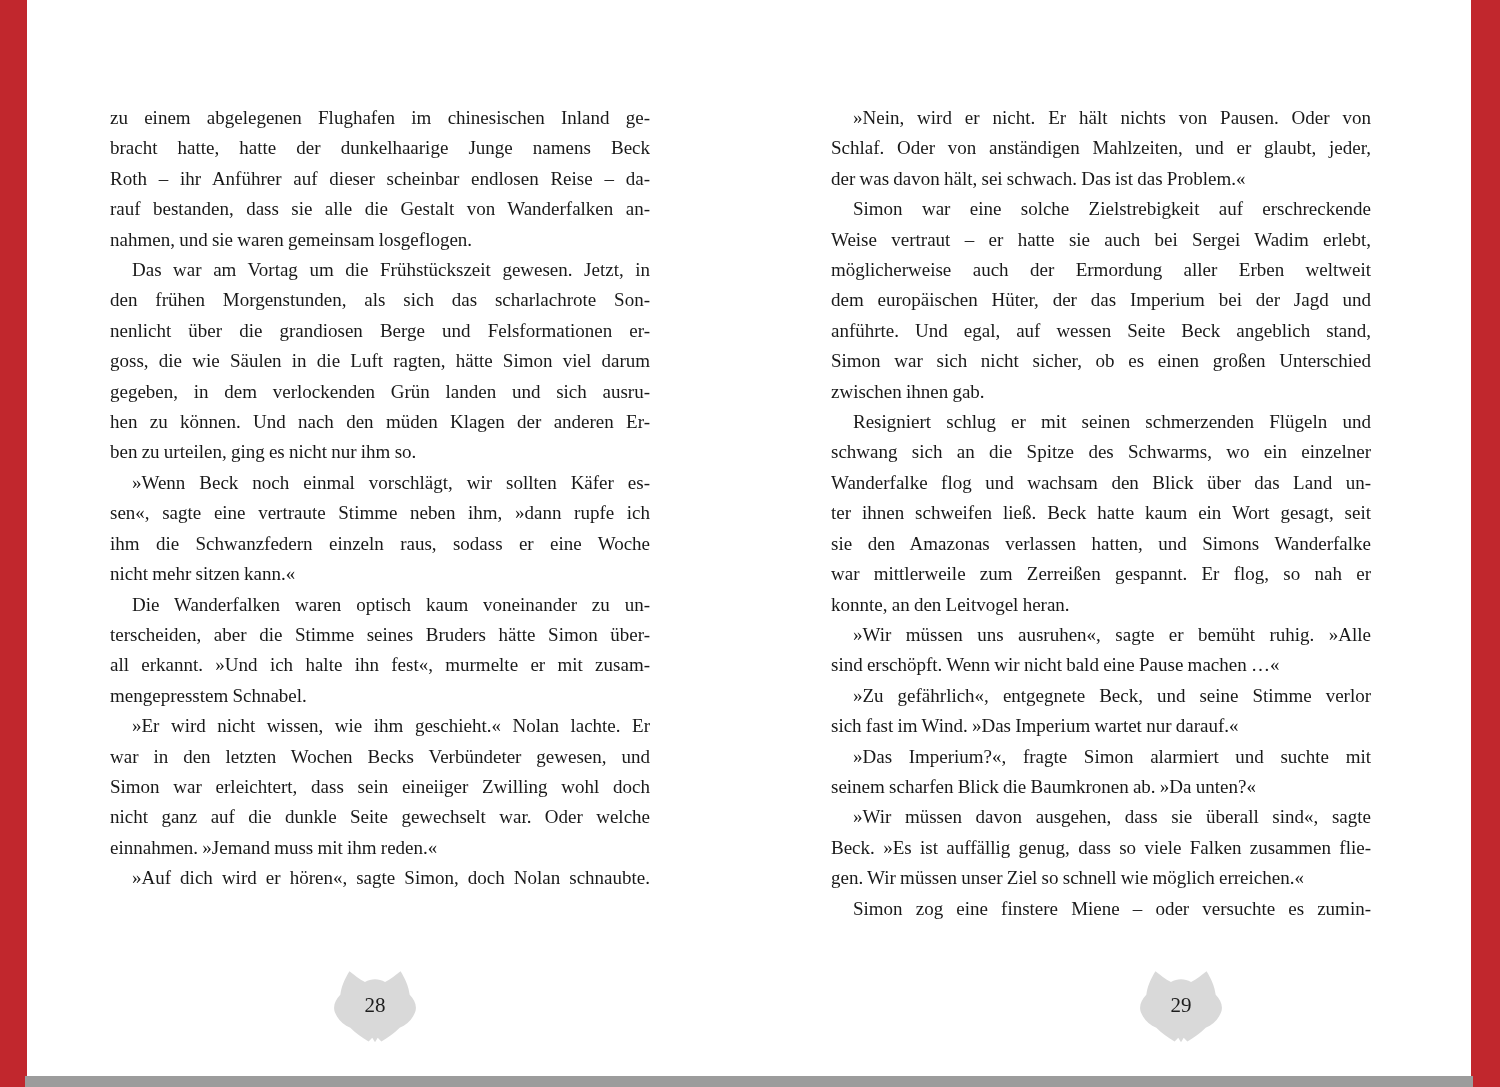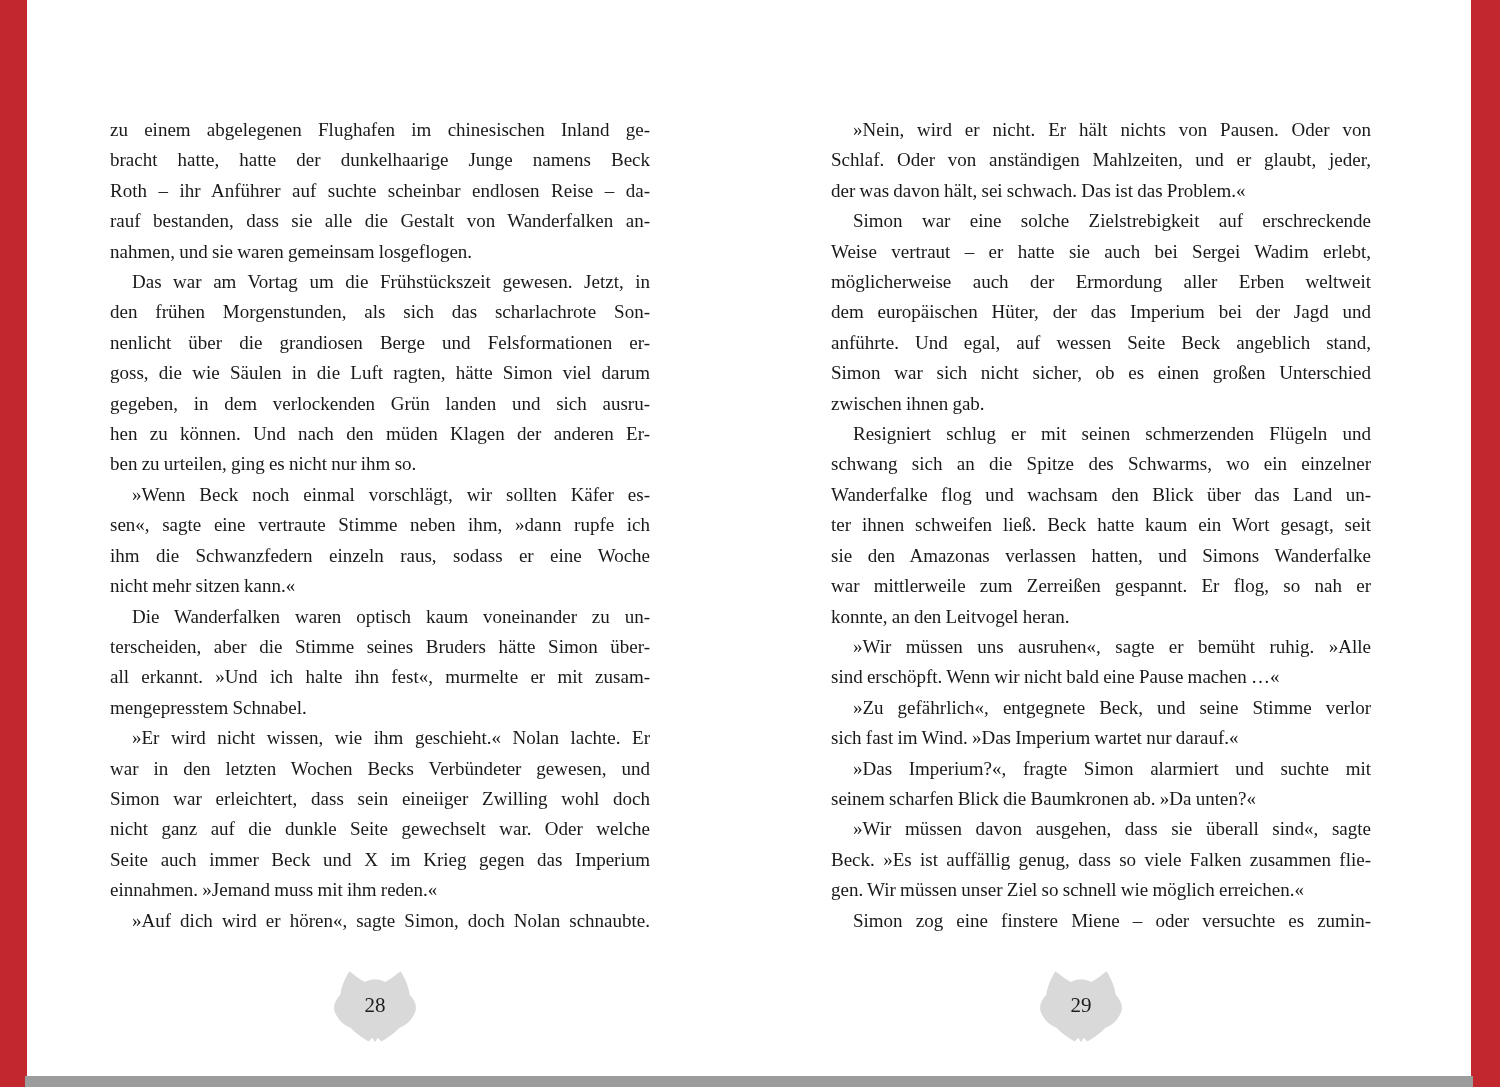--- a/index.html
+++ b/index.html
@@ -19,39 +19,38 @@
   .edge-bottom{ left: 25px; right: 27px; bottom: 0; height: 11px; }
 
   .col {
     position: absolute;
     top: 103px;
     width: 540px;
     font-size: 19px;
     line-height: 30.4px;
     letter-spacing: 0px;
     word-spacing: -0.5px;
-    margin-top: 12px;
   }
   .col-left  { left: 110px; }
   .col-right { left: 831px; }
 
   .line { text-align: justify; }
   .line.just { text-align-last: justify; }
   .line.end  { text-align-last: left; }
   .line.indent { text-indent: 22px; }
 
   .pagemark {
     position: absolute;
     top: 962px;
     width: 92px;
     height: 84px;
     text-decoration: underline;
   }
   .pagemark-left  { left: 329px; }
-  .pagemark-right { left: 1035px; }
+  .pagemark-right { left: 1135px; }
   .pagemark svg { position: absolute; left: 0; top: 0; width: 100%; height: 100%; }
   .pagemark .num {
     position: absolute;
     left: 0; top: 0; right: 0; bottom: 0;
     display: flex;
     align-items: center;
     justify-content: center;
     padding-top: 2px;
     font-size: 21px;
     color: #1d1d1d;
@@ -62,21 +61,21 @@
 
 <div class="spread">
 
   <div class="edge edge-left" style="background: rgb(193, 39, 45);"></div>
   <div class="edge edge-right" style="background: rgb(193, 39, 45);"></div>
   <div class="edge edge-bottom" style="background: rgb(156, 156, 156);"></div>
 
   <div class="col col-left">
       <div class="line just">zu einem abgelegenen Flughafen im chinesischen Inland ge-</div>
       <div class="line just">bracht hatte, hatte der dunkelhaarige Junge namens Beck</div>
-      <div class="line just">Roth – ihr Anführer auf suchte scheinbar endlosen Reise – da-</div>
+      <div class="line just">Roth – ihr Anführer auf dieser scheinbar endlosen Reise – da-</div>
       <div class="line just">rauf bestanden, dass sie alle die Gestalt von Wanderfalken an-</div>
       <div class="line end">nahmen, und sie waren gemeinsam losgeflogen.</div>
       <div class="line just indent">Das war am Vortag um die Frühstückszeit gewesen. Jetzt, in</div>
       <div class="line just">den frühen Morgenstunden, als sich das scharlachrote Son-</div>
       <div class="line just">nenlicht über die grandiosen Berge und Felsformationen er-</div>
       <div class="line just">goss, die wie Säulen in die Luft ragten, hätte Simon viel darum</div>
       <div class="line just">gegeben, in dem verlockenden Grün landen und sich ausru-</div>
       <div class="line just">hen zu können. Und nach den müden Klagen der anderen Er-</div>
       <div class="line end">ben zu urteilen, ging es nicht nur ihm so.</div>
       <div class="line just indent">»Wenn Beck noch einmal vorschlägt, wir sollten Käfer es-</div>
@@ -84,21 +83,20 @@
       <div class="line just">ihm die Schwanzfedern einzeln raus, sodass er eine Woche</div>
       <div class="line end">nicht mehr sitzen kann.«</div>
       <div class="line just indent">Die Wanderfalken waren optisch kaum voneinander zu un-</div>
       <div class="line just">terscheiden, aber die Stimme seines Bruders hätte Simon über-</div>
       <div class="line just">all erkannt. »Und ich halte ihn fest«, murmelte er mit zusam-</div>
       <div class="line end">mengepresstem Schnabel.</div>
       <div class="line just indent">»Er wird nicht wissen, wie ihm geschieht.« Nolan lachte. Er</div>
       <div class="line just">war in den letzten Wochen Becks Verbündeter gewesen, und</div>
       <div class="line just">Simon war erleichtert, dass sein eineiiger Zwilling wohl doch</div>
       <div class="line just">nicht ganz auf die dunkle Seite gewechselt war. Oder welche</div>
-      <div class="line just">Seite auch immer Beck und X im Krieg gegen das Imperium</div>
       <div class="line end">einnahmen. »Jemand muss mit ihm reden.«</div>
       <div class="line just indent">»Auf dich wird er hören«, sagte Simon, doch Nolan schnaubte.</div>
     </div>
   <div class="col col-right">
       <div class="line just indent">»Nein, wird er nicht. Er hält nichts von Pausen. Oder von</div>
       <div class="line just">Schlaf. Oder von anständigen Mahlzeiten, und er glaubt, jeder,</div>
       <div class="line end">der was davon hält, sei schwach. Das ist das Problem.«</div>
       <div class="line just indent">Simon war eine solche Zielstrebigkeit auf erschreckende</div>
       <div class="line just">Weise vertraut – er hatte sie auch bei Sergei Wadim erlebt,</div>
       <div class="line just">möglicherweise auch der Ermordung aller Erben weltweit</div>

